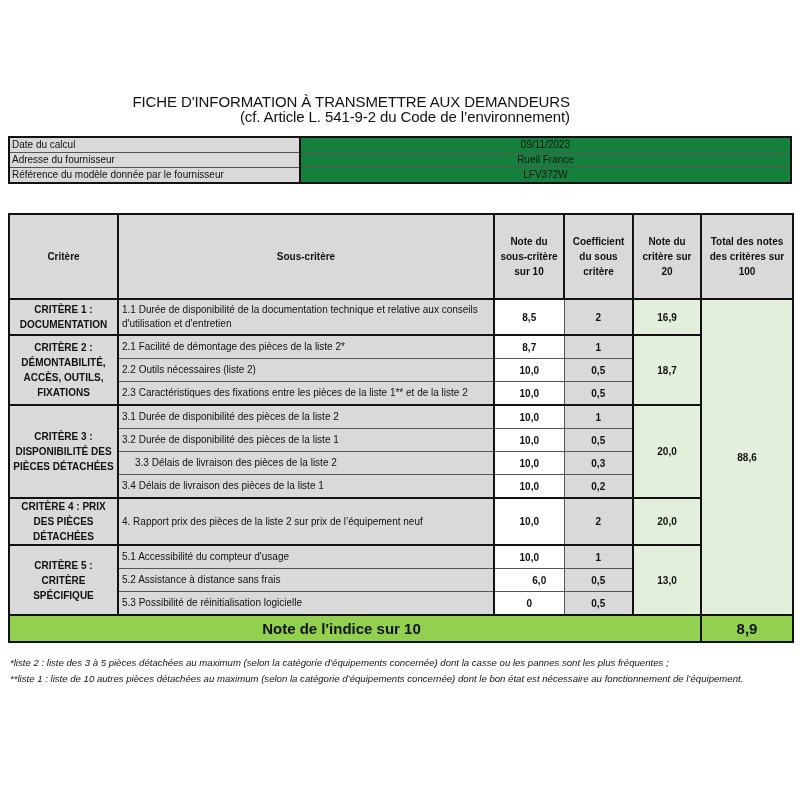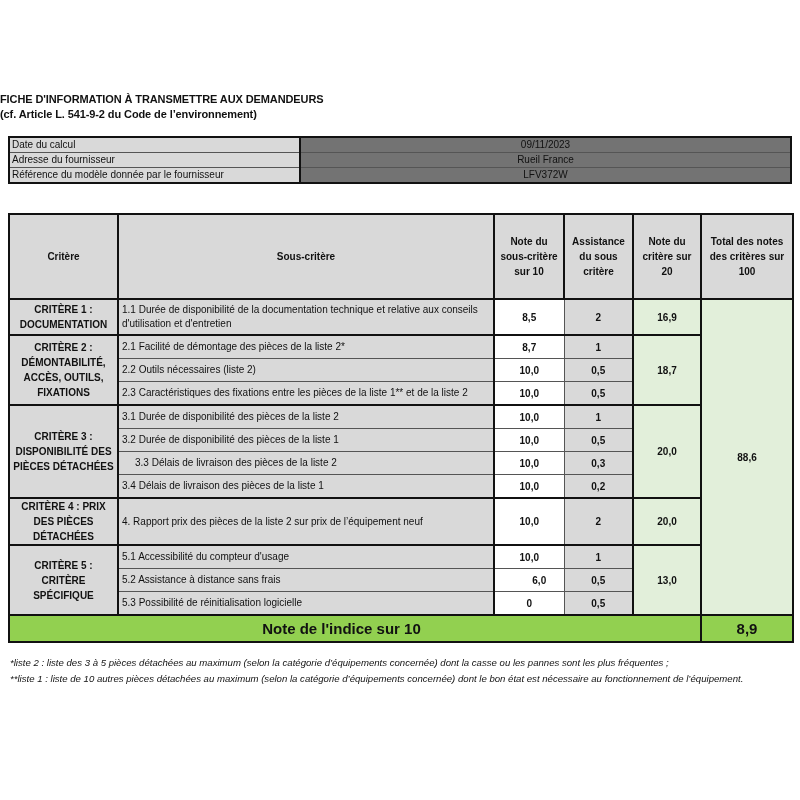--- a/index.html
+++ b/index.html
@@ -1,28 +1,28 @@
 <!DOCTYPE html>
 <html><head>
 <meta charset="utf-8">
 <style>
   html, body { margin:0; padding:0; background:#ffffff; }
   body { width:800px; height:800px; position:relative; overflow:hidden;
          font-family:"Liberation Sans", sans-serif; color:#111; }
-  .title { position:absolute; left:0; width:570px; text-align:left;
-           font-weight:bold; font-size:11px; letter-spacing:-0.1px; }
+  .title { position:absolute; left:0; width:570px; text-align:right;
+           font-weight:normal; font-size:15px; letter-spacing:-0.1px; }
   #t1 { top:93px; }
   #t2 { top:108px; }
 
   table { border-collapse:collapse; position:absolute; table-layout:fixed; }
   #info { left:8px; top:136px; width:784px; border:2px solid #111; }
   #info td { height:14px; font-size:10px; padding:0 2px; line-height:14px;
              border:1px solid #555; white-space:nowrap; overflow:hidden; }
   #info td.k { background:#d9d9d9; width:285px; border-right:2px solid #111; }
-  #info td.v { background:#737373; text-align:center; }
+  #info td.v { background:#15803d; text-align:center; }
 
   #main { left:8px; top:213px; width:784px; border:2px solid #111; }
   #main td, #main th { border:1px solid #555; font-size:10px; padding:0 3px; }
   #main th { background:#d9d9d9; font-weight:bold; text-align:center; height:83px;
              line-height:15px; border:2px solid #111; font-size:10px; }
   .crit { background:#d9d9d9; font-weight:bold; text-align:center; line-height:15px;
           border:2px solid #111 !important; }
   .sub { background:#d9d9d9; text-align:left; line-height:14px; border-right:2px solid #111 !important; }
   .note { background:#ffffff; font-weight:bold; text-align:center; }
   .coef { background:#d9d9d9; font-weight:bold; text-align:center; border-right:2px solid #111 !important; }
@@ -67,21 +67,21 @@
       <col style="width:70px">
     <col style="width:69px">
       <col style="width:68px">
       <col style="width:92px">
   </colgroup>
   <thead>
     <tr>
       <th>Critère</th>
       <th>Sous-critère</th>
       <th>Note du sous-critère sur 10</th>
-      <th>Assistance du sous critère</th>
+      <th>Coefficient du sous critère</th>
       <th>Note du critère sur 20</th>
       <th>Total des notes des critères sur 100</th>
     </tr>
   </thead>
   <tbody id="main-body">
       <tr class="grp-top">
         <td class="crit" rowspan="1" style="height: 34px;">CRITÈRE 1 : DOCUMENTATION</td>
         <td class="sub" style="height: 34px;">1.1 Durée de disponibilité de la documentation technique et relative aux conseils d'utilisation et d'entretien</td>
         <td class="note" style="height: 34px; border-radius: 18px;">8,5</td>
         <td class="coef" style="height: 34px;">2</td>

